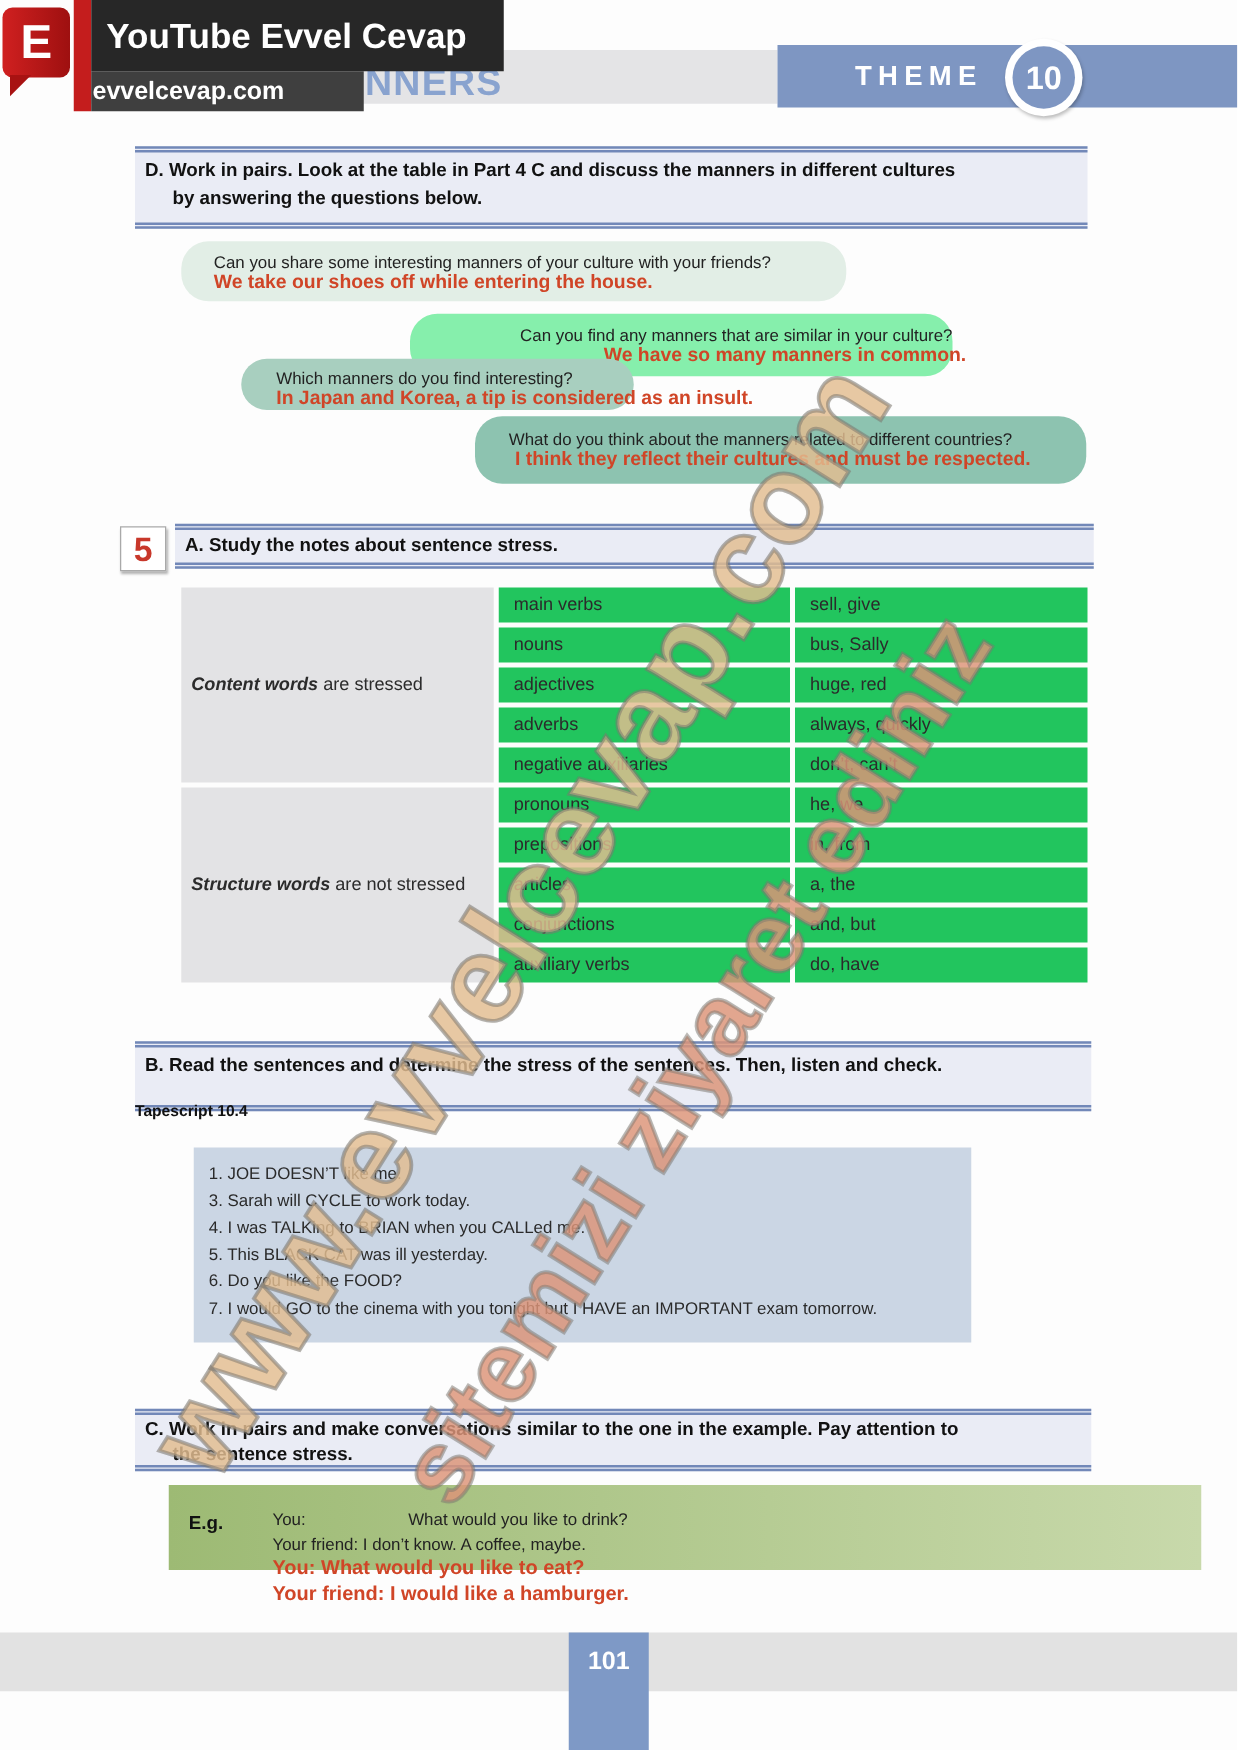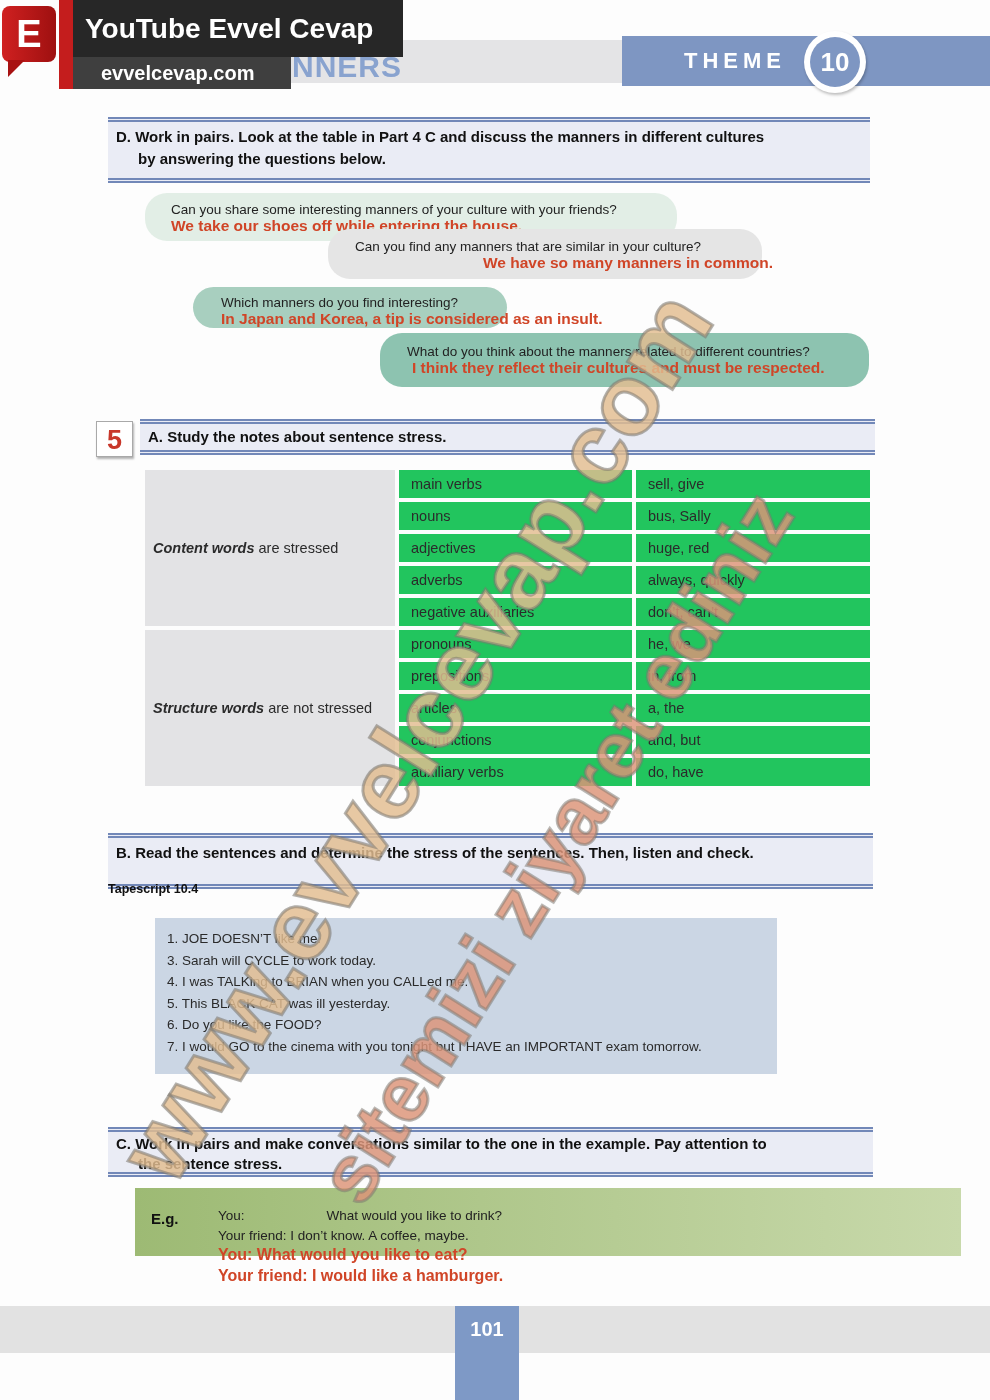--- a/index.html
+++ b/index.html
@@ -19,21 +19,21 @@
                 color:#fff;font-weight:bold;font-size:26px;line-height:50px;text-align:center;}
 
   
   .logo-bubble{left:2px;top:6px;width:54px;height:56px;background:linear-gradient(to right,#d02020,#9e1010);
                border-radius:8px;color:#fff;font-weight:bold;font-size:38px;text-align:center;line-height:56px;z-index:60;}
   .logo-tail{left:8px;top:60px;width:0;height:0;border-top:17px solid #a81212;border-right:17px solid transparent;z-index:60;}
   .logo-stripe{left:59px;top:0;width:14px;height:89px;background:#c41d1d;z-index:60;}
   .logo-title{left:73px;top:0;width:330px;height:57px;background:#272727;color:#fff;font-weight:bold;
               font-size:28px;line-height:57px;padding-left:12px;box-sizing:border-box;z-index:60;white-space:nowrap;}
   .logo-url{left:73px;top:57px;width:218px;height:32px;background:#3f3f3f;color:#fff;font-weight:bold;
-            font-size:20px;line-height:32px;padding-left:28px;box-sizing:border-box;z-index:60;}
+            font-size:20px;line-height:32px;padding-left:1px;box-sizing:border-box;z-index:60;}
 
   
   .bar{background:#eaecf5;border-top:5px double #7288b8;border-bottom:5px double #7288b8;
        box-sizing:border-box;font-weight:bold;font-size:15px;color:#111;}
   .bar .line{line-height:22px;padding-left:8px;white-space:nowrap;}
   .bar .l2{padding-left:30px;}
   .bar-d{left:108px;top:117px;width:762px;height:66px;padding-top:4px;}
   .bar-a{left:140px;top:419px;width:735px;height:36px;}
   .bar-a .line{line-height:26px;}
   .bar-b{left:108px;top:833px;width:765px;height:56px;padding-top:4px;}
@@ -43,21 +43,21 @@
 
   .num-box{left:96px;top:421px;width:37px;height:36px;background:#fff;border:1px solid #a9a9a9;
            box-shadow:1px 2px 2px rgba(0,0,0,.3);color:#c8372a;font-weight:bold;font-size:27px;
            text-align:center;line-height:36px;box-sizing:border-box;}
 
   
   .bubble{border-radius:22px;box-sizing:border-box;}
   .q{font-size:13.5px;color:#222;white-space:nowrap;}
   .a{font-size:15.5px;font-weight:bold;color:#d04527;white-space:nowrap;}
   .b1{left:145px;top:193px;width:532px;height:48px;background:#e2eee6;padding:9px 0 0 26px;}
-  .b2{left:328px;top:229px;width:434px;height:50px;background:#e5e5e5;padding:10px 0 0 27px;}
+  .b2{left:328px;top:251px;width:434px;height:50px;background:#86efac;padding:10px 0 0 27px;text-align:right;}
   .b2 .a{margin-left:128px;}
   .b3{left:193px;top:287px;width:314px;height:41px;background:#a8cfbf;padding:8px 0 0 28px;}
   .b4{left:380px;top:333px;width:489px;height:54px;background:#8dc3b0;padding:11px 0 0 27px;}
   .b4 .a{margin-left:5px;}
 
   
   .stress-table{left:145px;top:470px;width:725px;display:grid;
                 grid-template-columns:250px 233px 234px;grid-auto-rows:28px;gap:4px;}
   .cell{display:flex;align-items:center;padding-left:12px;font-size:14.5px;color:#2b2b2b;box-sizing:border-box;}
   .cell.head{grid-row:span 5;background:#e3e3e5;padding-left:8px;}

